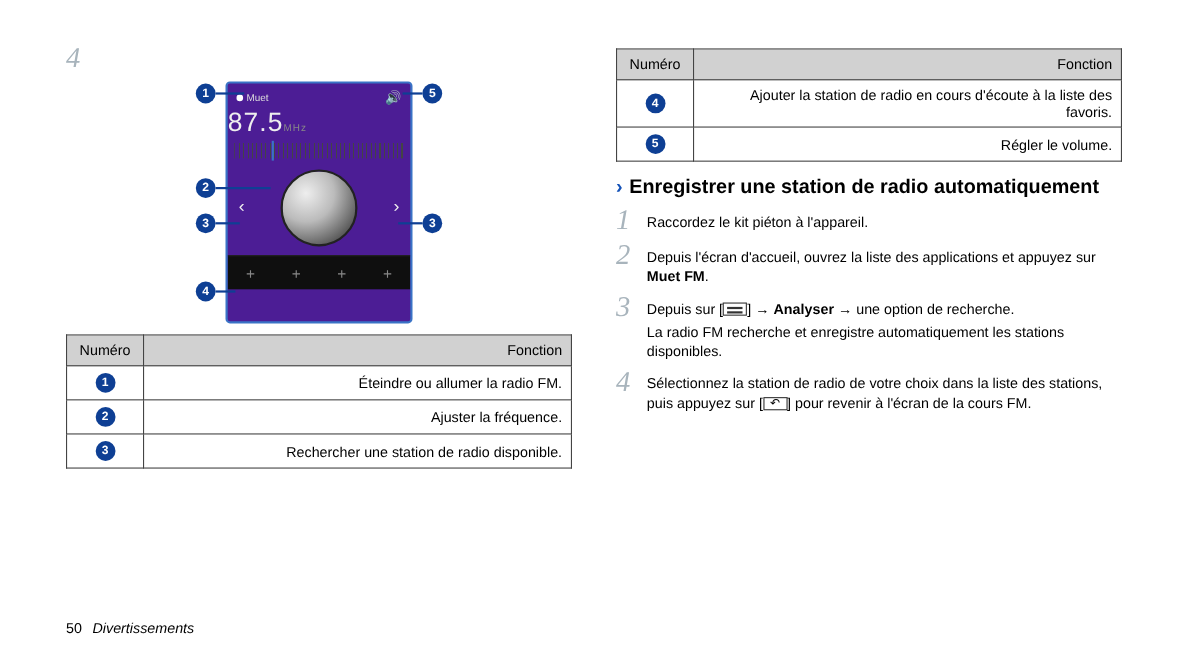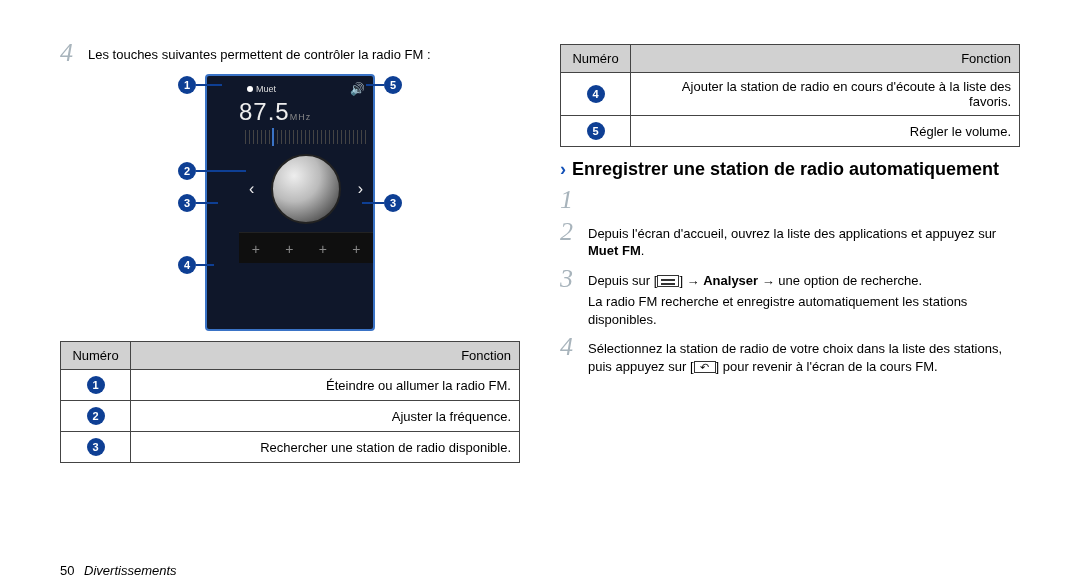--- a/index.html
+++ b/index.html
@@ -40,27 +40,26 @@
     line-height: 1.35;
   }
   .radio-fig {
     position: relative;
     width: 260px;
     margin: 8px auto 10px auto;
   }
   .radio-screen {
     position: relative;
     width: 170px;
-    height: 257px;
+    height: 220px;
     margin: 0 auto;
-    background: #0f172a;
+    background: #4c1d95;
     border: 2px solid #3a73c6;
     border-radius: 4px;
     overflow: hidden;
-    padding-left: 32px;
   }
   .rs-top {
     display: flex;
     justify-content: space-between;
     align-items: center;
     padding: 6px 8px 2px 8px;
     font-size: 9px;
     color: #ddd;
   }
   .rs-speaker { font-size: 12px; }
@@ -173,21 +172,20 @@
   .footer .pnum { font-style:normal; font-weight:normal; margin-right:6px; }
 </style>
 </head>
 <body>
 
 <div class="columns">
 
   <div class="col">
     <div class="step">
       <div class="step-num">4</div>
-      <div class="step-text">Les touches suivantes permettent de contrôler la radio FM :</div>
     </div>
 
     <div class="radio-fig">
       <div class="radio-screen">
         <div class="rs-top">
           <span style="display:flex;align-items:center;gap:3px;">
             <span style="width:6px;height:6px;border-radius:50%;background:#fff;display:inline-block;"></span>
             <span>Muet</span>
           </span>
           <span class="rs-speaker">🔊</span>
@@ -268,20 +266,21 @@
     </tbody>
       </table>
 
     <div class="section-head">
       <span class="chevron">›</span>
       <span>Enregistrer une station de radio automatiquement</span>
     </div>
 
     <div class="step">
       <div class="step-num">1</div>
+      <div class="step-text">Raccordez le kit piéton à l'appareil.</div>
     </div>
 
     <div class="step">
       <div class="step-num">2</div>
       <div class="step-text">
         <span>Depuis l'écran d'accueil, ouvrez la liste des applications et appuyez sur </span><b>Muet FM</b><span>.</span>
       </div>
     </div>
 
     <div class="step">

